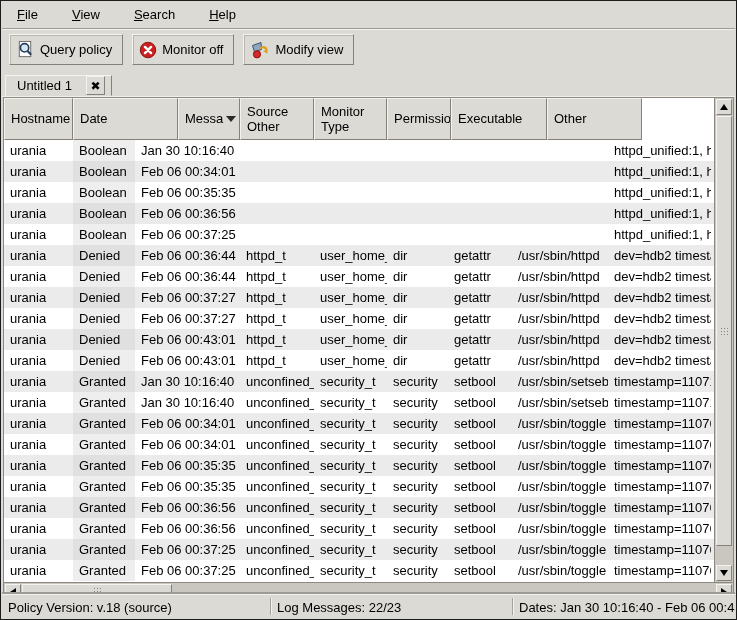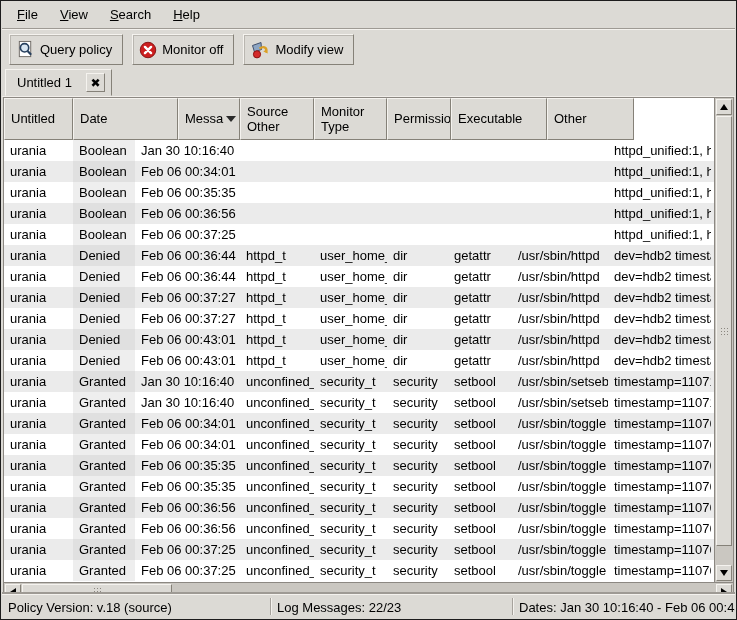--- a/index.html
+++ b/index.html
@@ -15,20 +15,21 @@
     border: 1px solid #1c1c1c; background: #dcdad5; overflow: hidden;
   }
 
   
   .menubar {
     position: absolute; left: 1px; right: 1px; top: 1px; height: 27px;
     display: flex; align-items: stretch; padding-left: 4px;
     background: #dcdad5;
     border-bottom: 1px solid #9e9a94;
     box-shadow: 0 1px 0 #f4f2ee;
+    gap: 12px;
   }
   .menu-item { padding: 5px 11px 0 11px; cursor: default; }
   .menu-item .mn { text-decoration: underline; }
 
   
   .toolbar {
     position: absolute; left: 1px; right: 1px; top: 30px; height: 37px;
     display: flex; align-items: center; padding-left: 7px; gap: 9px;
   }
   .tbtn {
@@ -40,21 +41,21 @@
     cursor: default;
   }
   .tbtn svg { display: block; }
 
   
   .tabbar {
     position: absolute; left: 1px; right: 1px; top: 67px; height: 29px;
     border-bottom: 1px solid #f1eeea;
   }
   .tab {
-    position: absolute; left: 3px; bottom: 0; width: 107px; height: 27px;
+    position: absolute; left: 3px; bottom: 0; width: 107px; height: 21px;
     display: flex; align-items: center; justify-content: space-between;
     padding: 0 6px 0 11px;
     background: #dcdad5;
     border: 1px solid; border-color: #f5f3ef #858178 transparent #f5f3ef;
   }
   .tab-close {
     width: 19px; height: 19px; display: flex; align-items: center; justify-content: center;
     background: #dcdad5;
     border: 1px solid; border-color: #f5f3ef #858178 #858178 #f5f3ef;
     font-weight: bold; font-size: 12px; line-height: 1; cursor: default;
@@ -196,42 +197,42 @@
     <div class="tab">
       <span>Untitled 1</span>
       <span class="tab-close">✖</span>
     </div>
   </div>
 
   <div class="table-frame">
     <div class="grid">
       <div class="thead" id="theader">
           <div class="th" style="width: 69px;">
-            <span class="lbl">Untitled</span>
+            <span class="lbl">Hostname</span>
           </div>
           <div class="th" style="width: 105px;">
             <span class="lbl">Date</span>
           </div>
           <div class="th" style="width: 62px;">
             <span class="lbl">Messa</span>
             <span class="sort-arrow"></span>
           </div>
           <div class="th" style="width: 74px;">
             <span class="lbl">Source Other</span>
           </div>
           <div class="th" style="width: 73px;">
             <span class="lbl">Monitor Type</span>
           </div>
           <div class="th" style="width: 64px;">
             <span class="lbl">Permission</span>
           </div>
           <div class="th" style="width: 96px;">
             <span class="lbl">Executable</span>
           </div>
-          <div class="th" style="width: 87px;">
+          <div class="th" style="width: 95px;">
             <span class="lbl">Other</span>
           </div>
         </div>
       <div id="tbody">
           <div class="tr">
             <div class="td" style="width: 69px;">urania</div>
             <div class="td sorted" style="width: 62px;">Boolean</div>
             <div class="td" style="width: 105px;">Jan 30 10:16:40</div>
             <div class="td" style="width: 74px;"></div>
             <div class="td" style="width: 73px;"></div>

